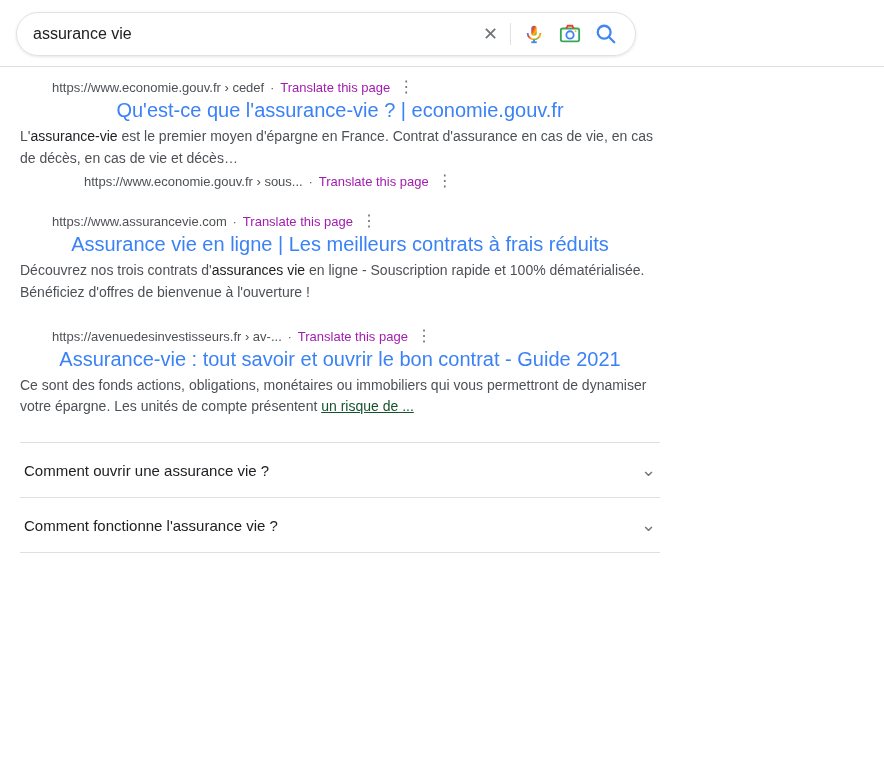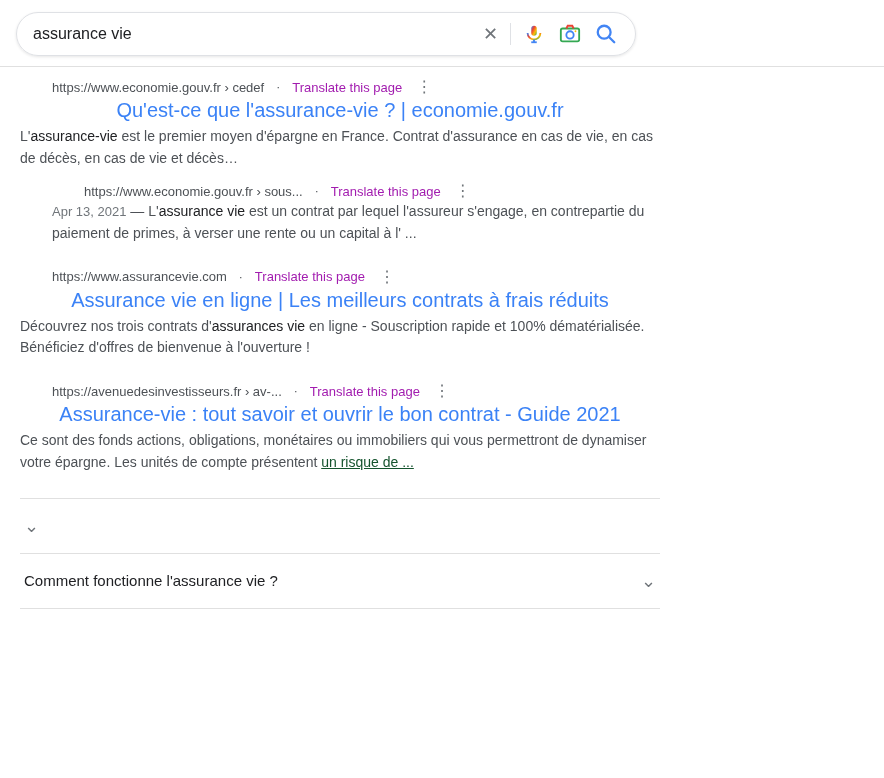--- a/index.html
+++ b/index.html
@@ -61,22 +61,22 @@
     .result-item {
       margin-bottom: 24px;
     }
     .result-item.sub-result {
       margin-left: 32px;
       margin-bottom: 20px;
     }
 
     .result-url-row {
       display: flex;
-      align-items: center;
-      gap: 12px;
+      align-items: flex-end;
+      gap: 6px;
       font-size: 12px;
       color: #202124;
       margin-bottom: 2px;
       padding-left: 32px;
     }
     .result-url {
       color: #4d5156;
       font-size: 13px;
     }
     .translate-link {
@@ -211,31 +211,27 @@
       <span class="result-url">https://www.economie.gouv.fr › cedef</span>
       <span style="color:#4d5156">·</span>
       <a class="translate-link" href="#">Translate this page</a>
       <button class="dots-btn">⋮</button>
     </div>
     <a class="result-title" href="#">Qu'est-ce que l'assurance-vie ? | economie.gouv.fr</a>
     <div class="result-snippet">
       L'<strong>assurance-vie</strong> est le premier moyen d'épargne en France. Contrat d'assurance en cas de vie, en cas de décès, en cas de vie et décès…
     </div>
 
-    <div class="result-item sub-result" style="margin-top:14px;">
+    <div class="result-item sub-result" style="margin-top:4px;">
       <div class="result-url-row">
         <span class="result-url">https://www.economie.gouv.fr › sous...</span>
         <span style="color:#4d5156">·</span>
         <a class="translate-link" href="#">Translate this page</a>
         <button class="dots-btn">⋮</button>
       </div>
-      <div class="result-snippet">
-        <span class="result-date">Apr 13, 2021</span>
-        <span> — </span>L'<strong>assurance vie</strong> est un contrat par lequel l'assureur s'engage, en contrepartie du paiement de primes, à verser une rente ou un capital à l' ...
-      </div>
     </div>
   </div>
 
   <div class="result-item">
     <div class="result-url-row">
       <span class="result-url">https://www.assurancevie.com</span>
       <span style="color:#4d5156">·</span>
       <a class="translate-link" href="#">Translate this page</a>
       <button class="dots-btn">⋮</button>
     </div>
@@ -253,20 +249,21 @@
       <button class="dots-btn">⋮</button>
     </div>
     <a class="result-title" href="#">Assurance-vie : tout savoir et ouvrir le bon contrat - Guide 2021</a>
     <div class="result-snippet">
       Ce sont des fonds actions, obligations, monétaires ou immobiliers qui vous permettront de dynamiser votre épargne. Les unités de compte présentent <a href="#" class="result-snippet-link">un risque de ...</a>
     </div>
   </div>
 
   <div class="faq-section">
     <div class="faq-item">
+      <span class="faq-question">Comment ouvrir une assurance vie ?</span>
       <span class="faq-chevron">⌄</span>
     </div>
     <div class="faq-item">
       <span class="faq-question">Comment fonctionne l'assurance vie ?</span>
       <span class="faq-chevron">⌄</span>
     </div>
   </div>
 
 </div>
 

